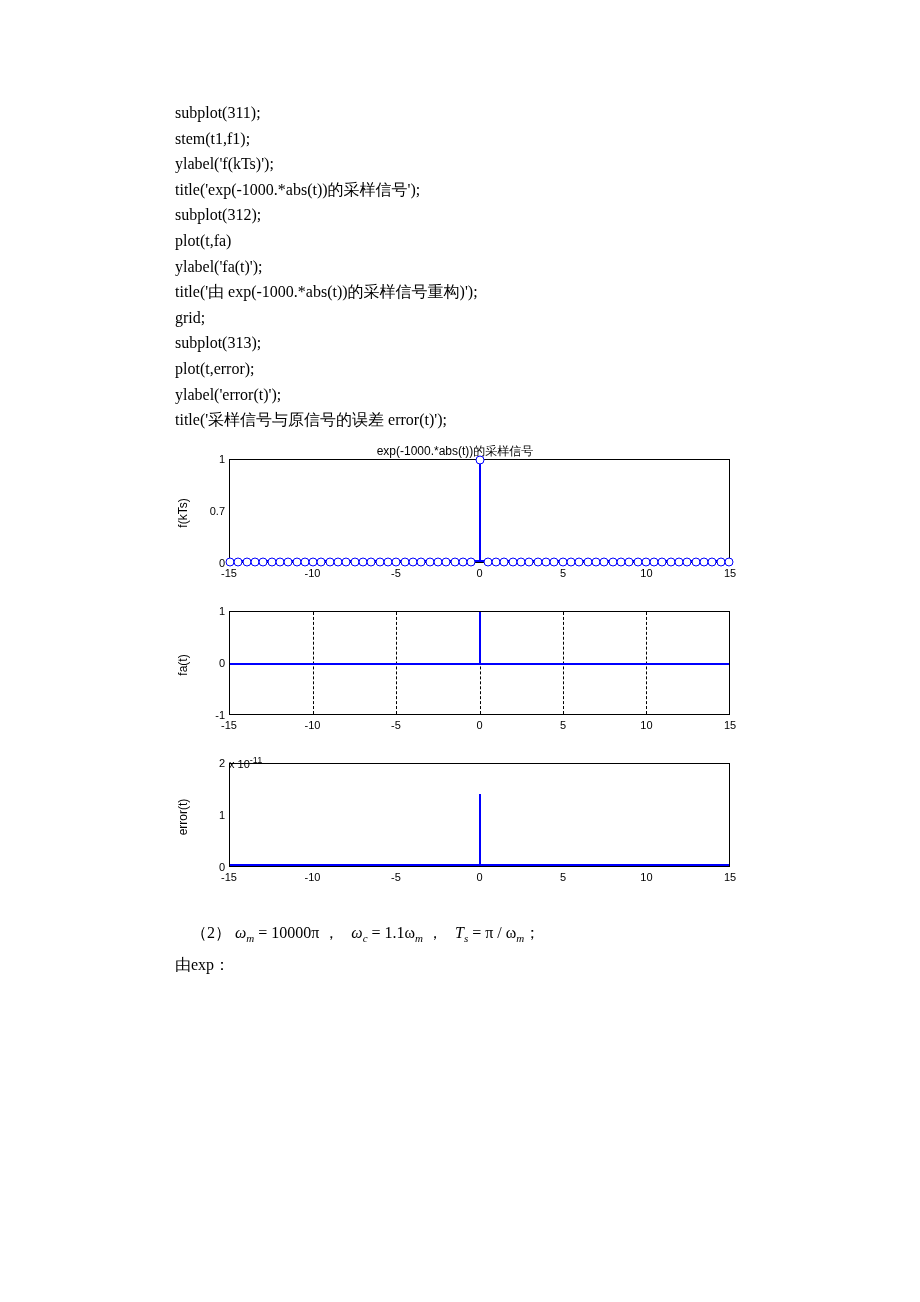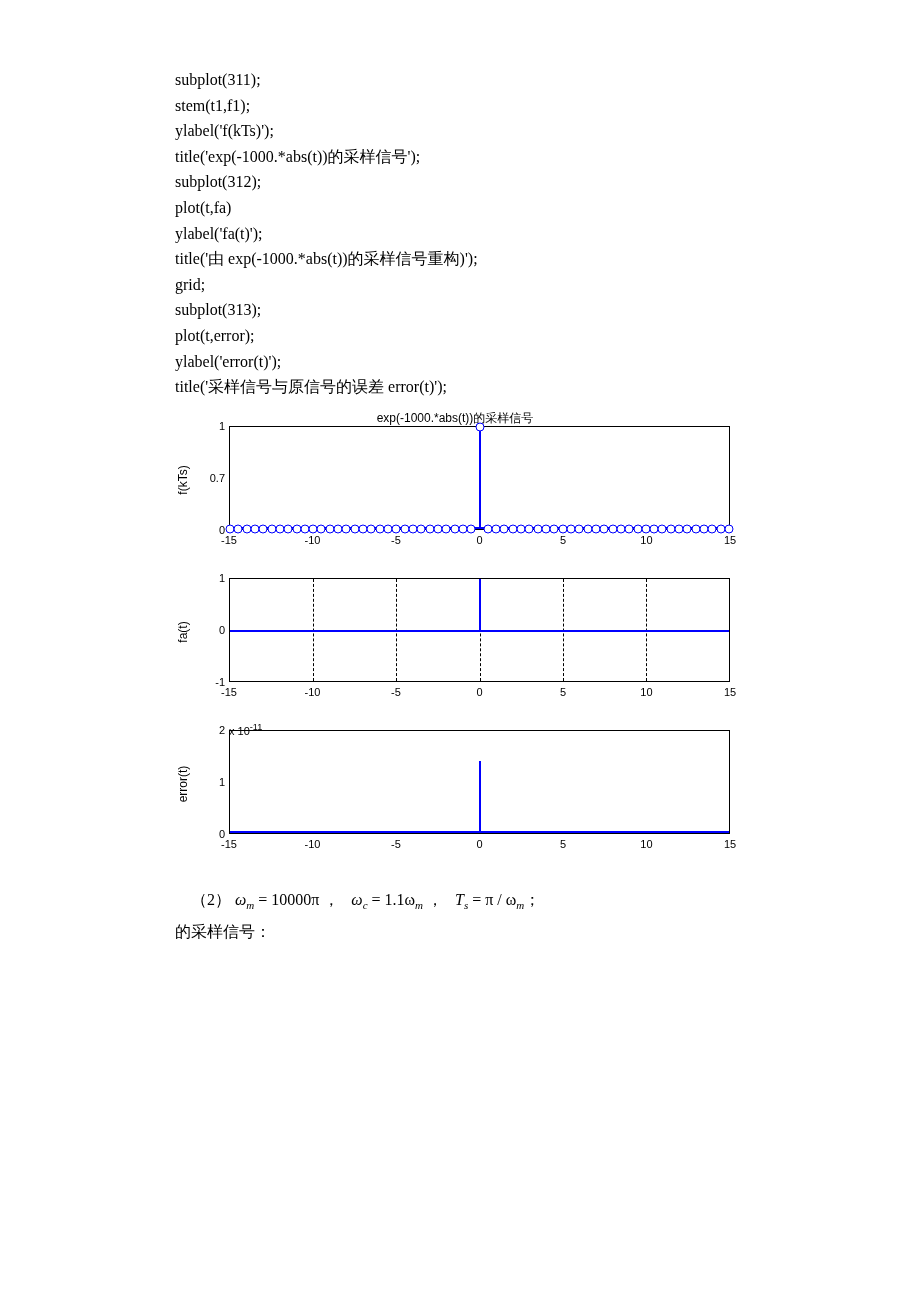--- a/index.html
+++ b/index.html
@@ -4,21 +4,21 @@
 <style>
   body {
     margin: 0;
     background: #fff;
     font-family: "Times New Roman", "SimSun", serif;
     font-size: 16px;
     color: #000;
   }
   .page {
     width: 836px;
-    padding: 67px 175px 60px 175px;
+    padding: 100px 175px 60px 175px;
     box-sizing: border-box;
   }
   .code-block {
     font-family: "Times New Roman", serif;
     font-size: 16px;
     line-height: 1.6;
     white-space: pre;
     margin-bottom: 10px;
   }
   .figure {
@@ -317,16 +317,16 @@
 
   </div>
 
   <div class="math-section">
     <div class="math-line">
       <span>（2）</span>
       <span class="it">ω</span><span class="sub">m</span><span> = 10000π ，</span>
       &nbsp;&nbsp;<span class="it">ω</span><span class="sub">c</span><span> = 1.1ω</span><span class="sub">m</span><span> ，</span>
       &nbsp;&nbsp;<span class="it">T</span><span class="sub">s</span><span> = π / ω</span><span class="sub">m</span><span>；</span>
     </div>
-    <div class="math-line noindent">的采样信号：</div>
+    <div class="math-line noindent">由exp：</div>
   </div>
 
 </div>
 
 </body></html>

